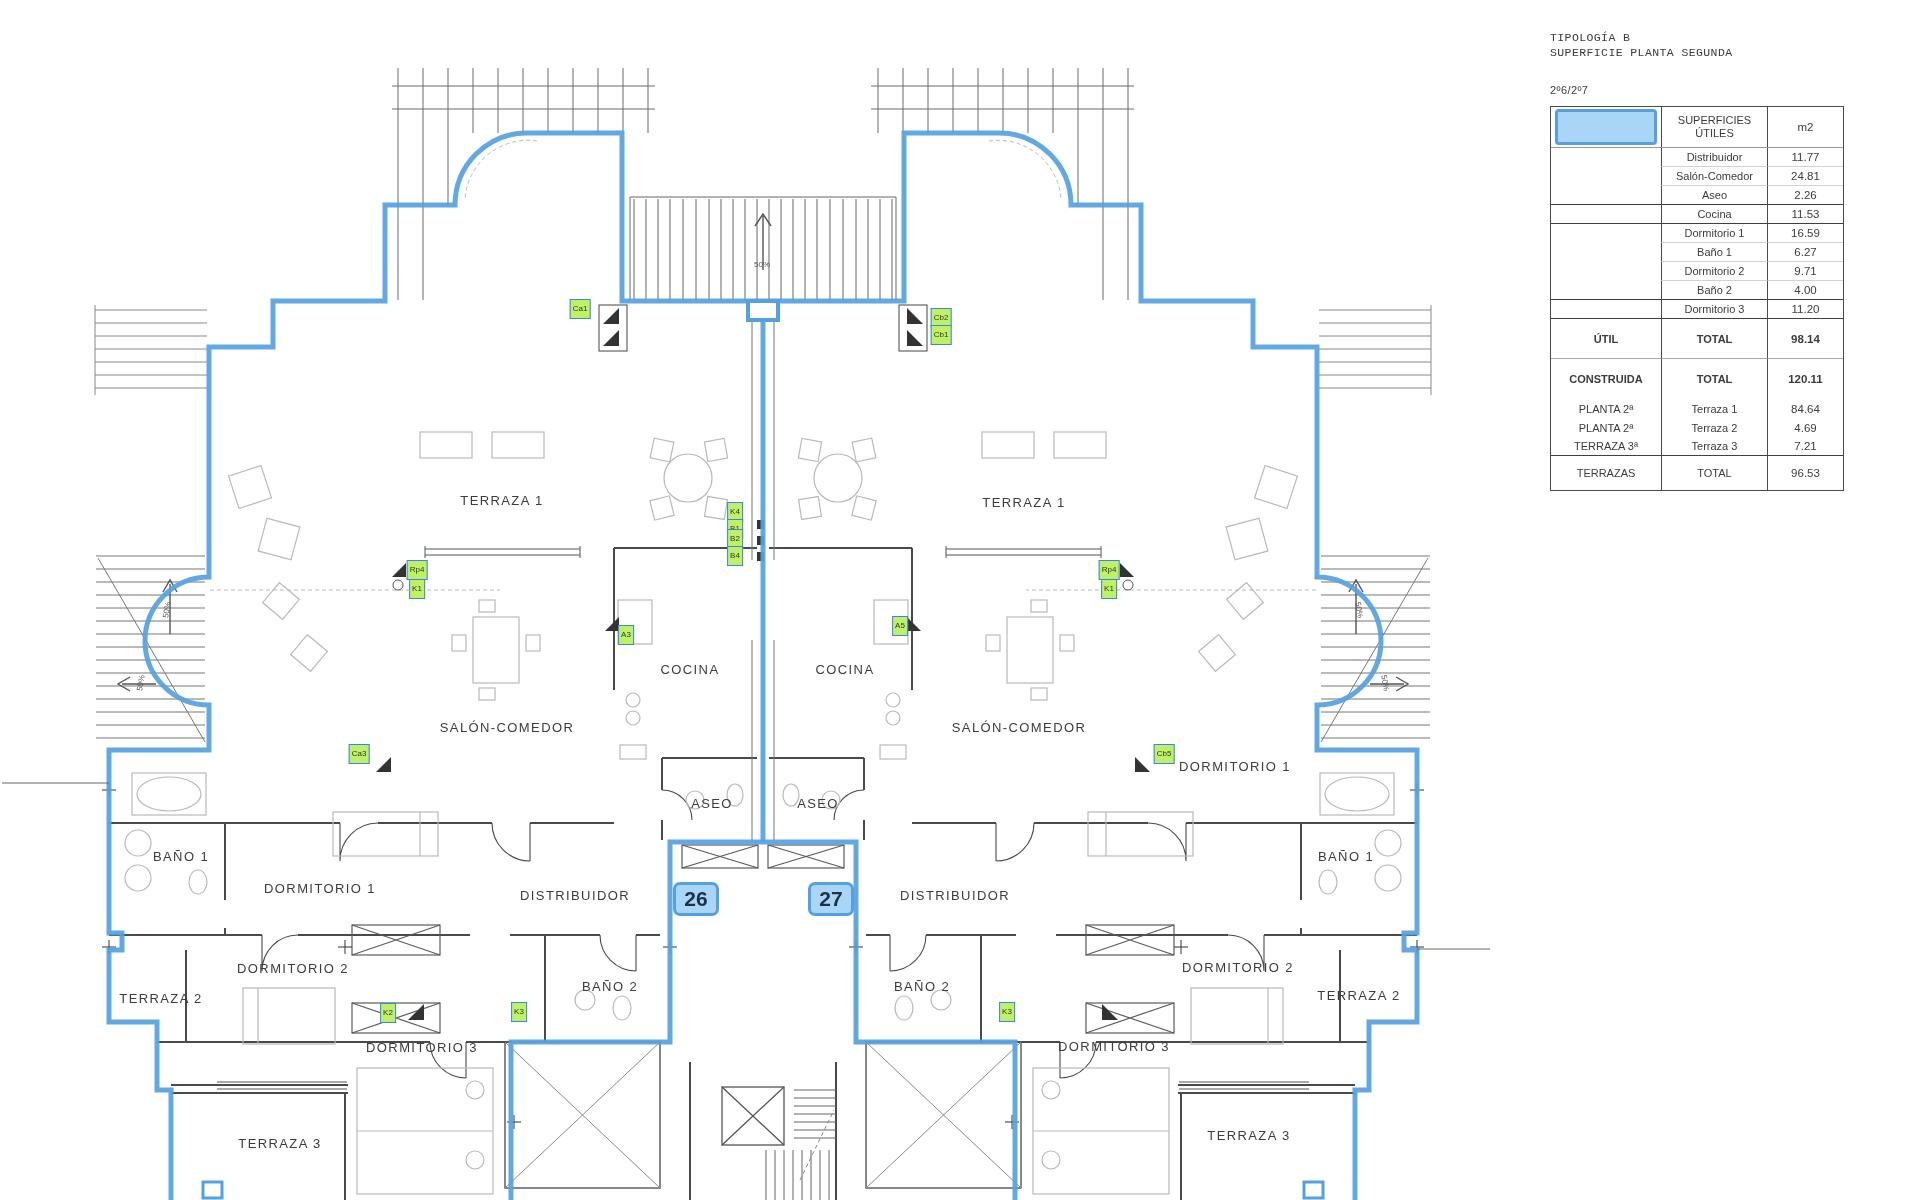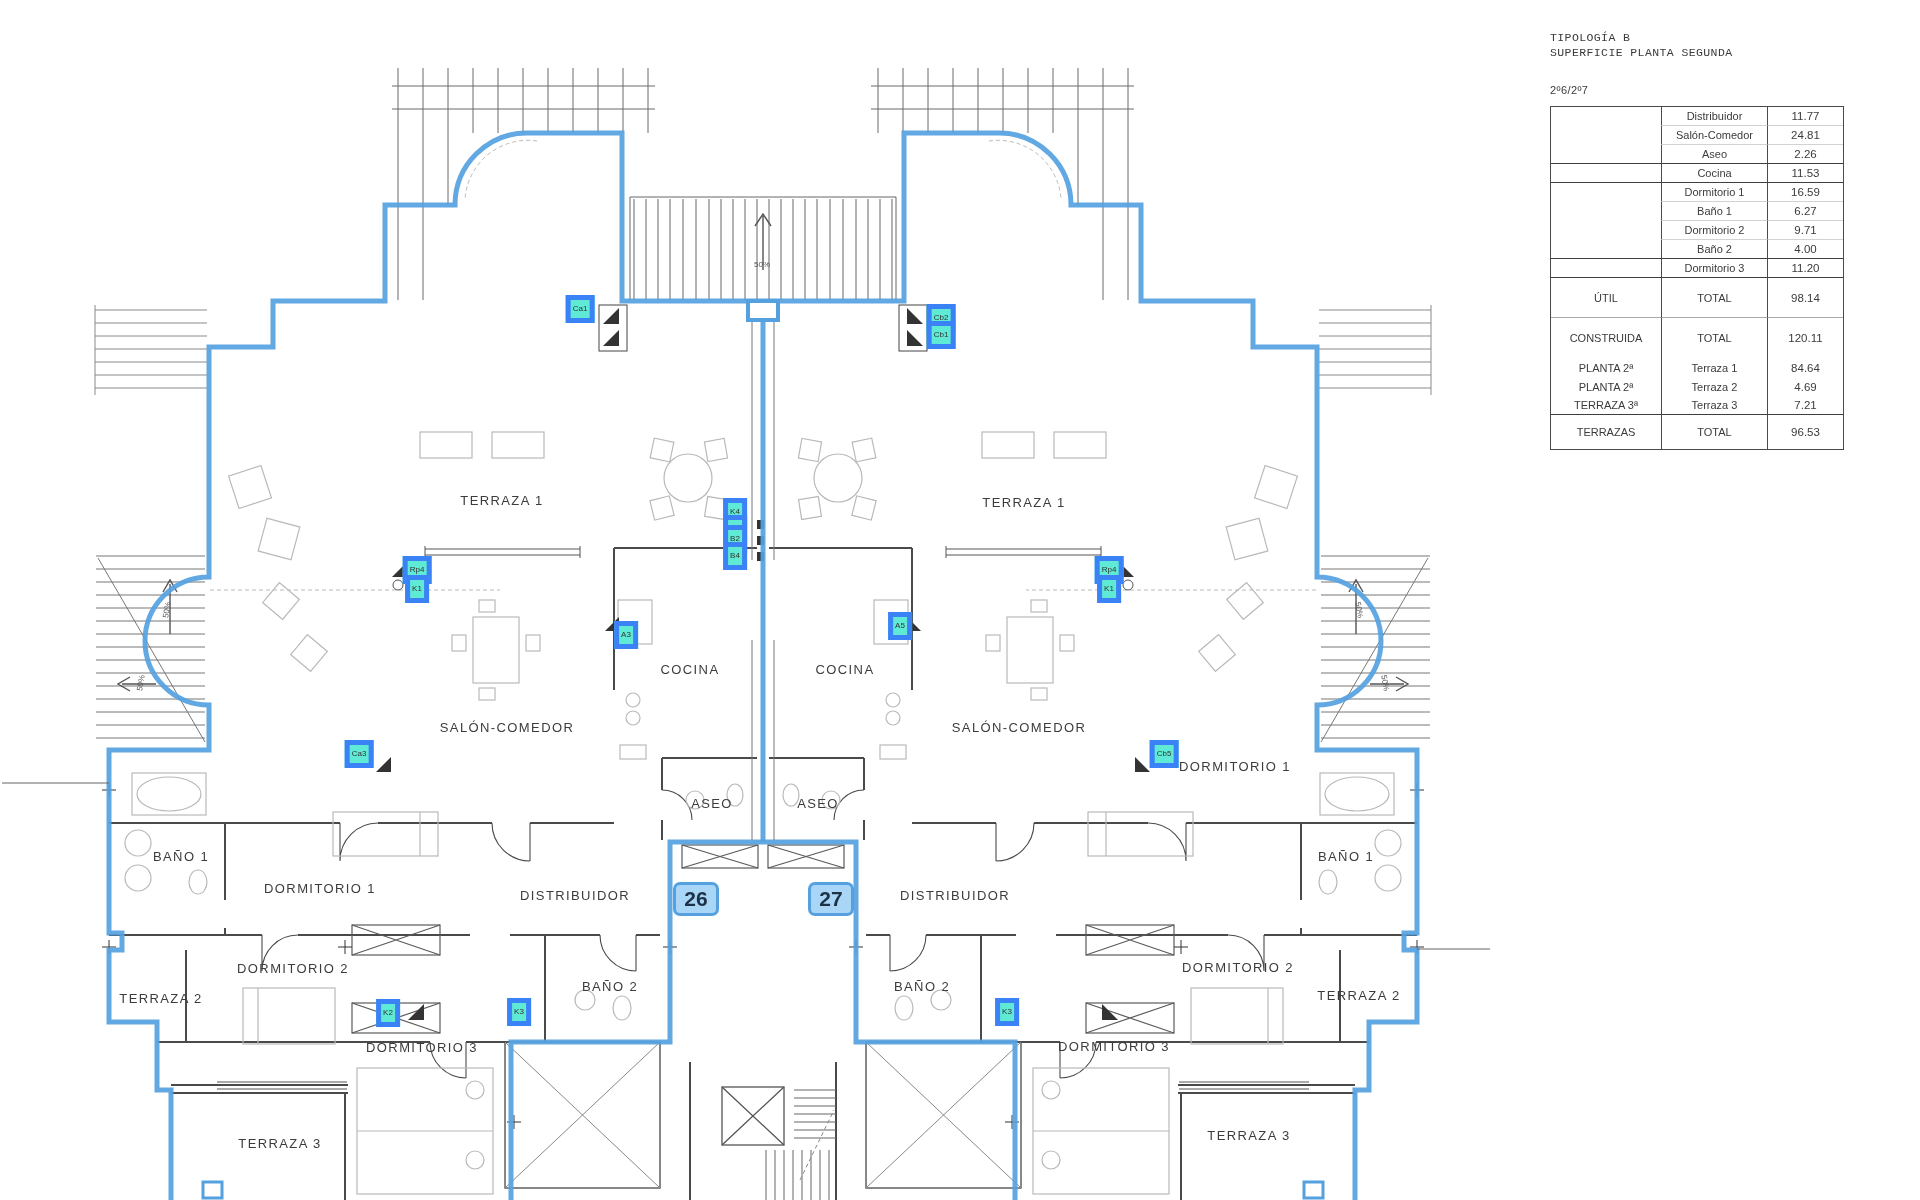--- a/index.html
+++ b/index.html
@@ -7,21 +7,21 @@
          font-family:"Liberation Sans", sans-serif;color:#3b3b3b;}
   svg{position:absolute;left:0;top:0;}
   .geo{stroke-linecap:butt;}
   
   #labels-layer{position:absolute;left:0;top:0;width:100%;height:100%;}
   .room-label{position:absolute;transform:translate(-50%,-50%);font-size:13px;
       letter-spacing:1.4px;color:#3c3c3c;white-space:nowrap;}
   .slope-label{position:absolute;transform:translate(-50%,-50%);font-size:8px;color:#555;
       white-space:nowrap;}
   .tag-label{position:absolute;transform:translate(-50%,-50%);font-size:8px;color:#333;
-      border:5px solid #3b82f6;background:#5eead4;padding:4px 2px;line-height:10px;white-space:nowrap;}
+      border:1px solid #3b82f6;background:#bef264;padding:4px 2px;line-height:10px;white-space:nowrap;}
   .unit-badge{position:absolute;transform:translate(-50%,-50%);width:40px;height:28px;
       background:var(--badge-fill,#a9d6f7);border:3px solid var(--accent,#55a1e0);
       border-radius:7px;display:flex;align-items:center;justify-content:center;
       font-size:21px;font-weight:600;color:#1d3247;}
   
   .panel{position:absolute;left:1550px;top:30px;width:300px;}
   .panel .t1{font-size:11.5px;letter-spacing:.4px;line-height:15px;font-family:Liberation Mono, monospace;}
   .panel .ref{font-size:11px;letter-spacing:.4px;margin-top:24px;margin-bottom:10px;}
   .sums-table{width:292px;border:1.2px solid #4a4a4a;font-size:11px;}
   .trow{display:flex;align-items:center;}
@@ -30,21 +30,21 @@
   .trow .c1{width:110px;border-right:1px solid #4a4a4a;flex-direction:column;justify-content:center;}
   .trow .c2{width:105px;border-right:1px solid #4a4a4a;flex-direction:column;justify-content:center;}
   .trow .c3{flex:1;font-size:11.5px;}
   .hrow{height:40px;}
   .rrow{height:19px;}
   .rrow .c2,.rrow .c3{border-bottom:1px solid #d2d2d2;}
   .rrow .c1{border-bottom:1px solid transparent;}
   .grp .c1,.grp .c2,.grp .c3{border-bottom:1.8px solid #3f3f3f !important;}
   .sep .c1,.sep .c2,.sep .c3{border-bottom:1px solid #aaa !important;}
   .nosep .c1,.nosep .c2,.nosep .c3{border-bottom:none !important;}
-  .totrow{height:40px;}
+  .totrow{height:40px;font-weight:bold;}
   .midrow{height:19px;}
   .lastrow{height:34px;}
   .hrow .c2{font-size:11px;line-height:13px;}
   .hrow{border-bottom:1px solid #999;}
   .swatch{display:block;width:96px;height:30px;background:var(--badge-fill,#a9d6f7);
       border:3px solid var(--accent,#55a1e0);border-radius:4px;}
 </style>
 </head>
 <body>
 
@@ -282,20 +282,30 @@
       <div class="unit-badge" style="left: 696px; top: 899px;">26</div>
       <div class="unit-badge" style="left: 831px; top: 899px;">27</div>
     </div>
 
   <aside class="panel">
     <div class="t1">TIPOLOGÍA B</div>
     <div class="t1">SUPERFICIE PLANTA SEGUNDA</div>
     <div class="ref">2º6/2º7</div>
 
     <div class="sums-table">
+      <div class="trow hrow">
+        <div class="c c1">
+          <span class="swatch"></span>
+        </div>
+        <div class="c c2">
+          <span>SUPERFICIES</span>
+          <span>ÚTILES</span>
+        </div>
+        <div class="c c3">m2</div>
+      </div>
 
       <div class="trow rrow">
         <div class="c c1"></div>
         <div class="c c2">Distribuidor</div>
         <div class="c c3">11.77</div>
       </div>
       <div class="trow rrow">
         <div class="c c1"></div>
         <div class="c c2">Salón-Comedor</div>
         <div class="c c3">24.81</div>

